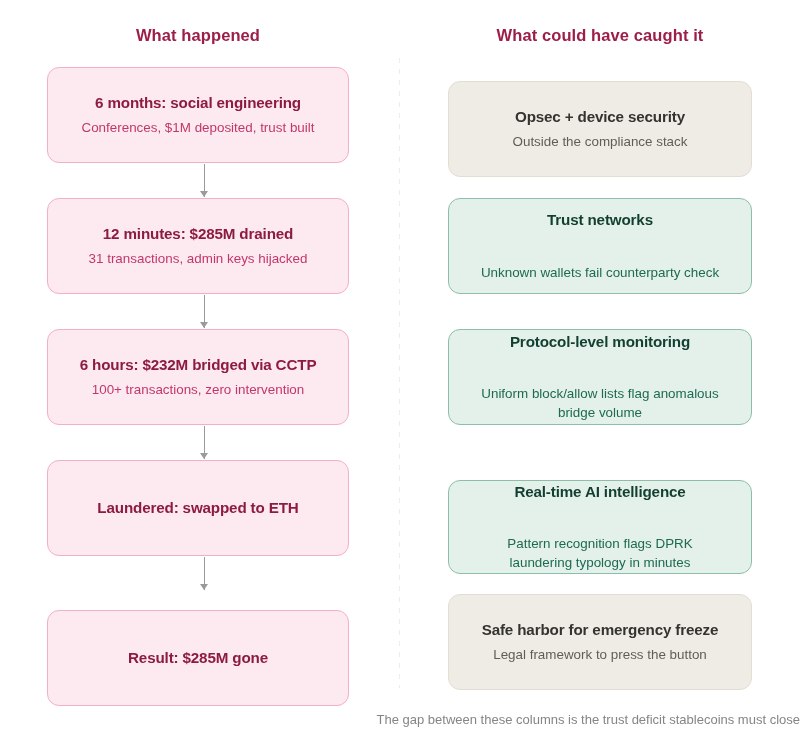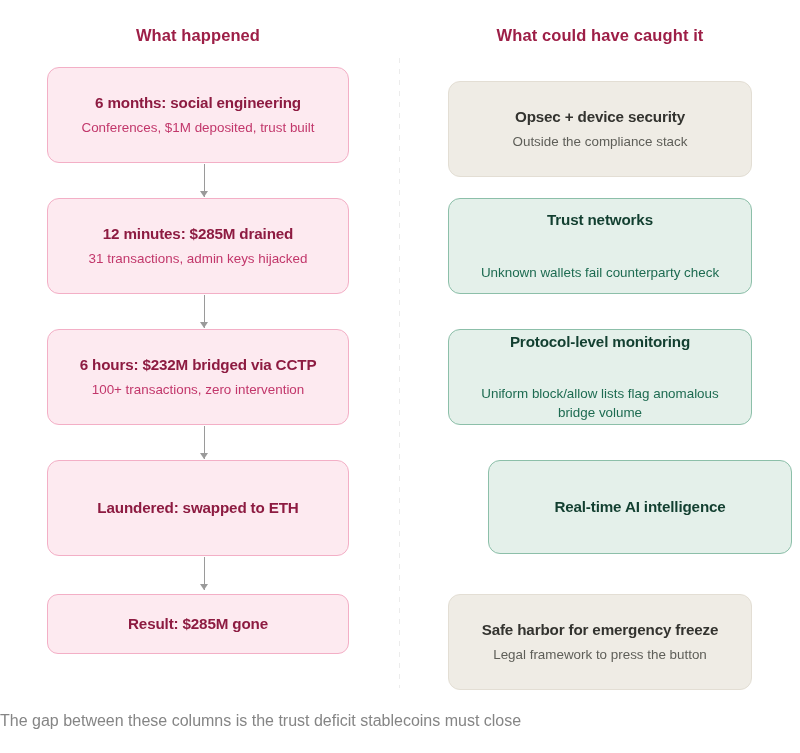--- a/index.html
+++ b/index.html
@@ -128,22 +128,22 @@
     border-right: 4.4px solid transparent;
     border-top: 6.5px solid #9a9a9a;
   }
 
   
   .footer {
     position: absolute;
     left: 0;
     top: 712px;
     width: 800px;
-    text-align: left;
-    font-size: 16px;
+    text-align: right;
+    font-size: 13px;
     color: #858585;
     font-weight: 400;
   }
 </style>
 </head>
 <body>
 
 <div class="board">
 
   <div class="divider"></div>
@@ -183,41 +183,42 @@
 
   <div class="card pink" style="top:460px;height:96px;">
     <div class="title">Laundered: swapped to ETH</div>
   </div>
 
   <div class="arrow" style="top:557px;height:33px;">
     <div class="shaft"></div>
     <div class="head"></div>
   </div>
 
-  <div class="card pink" style="top:594px;height:60px;border-radius:11px;">
+  <div class="card pink" style="top:610px;height:96px;">
     <div class="title">Result: $285M gone</div>
   </div>
 
   <div class="card beige" style="top:67px;height:96px;margin-top:14px;">
     <div class="title">Opsec + device security</div>
     <div class="sub">Outside the compliance stack</div>
   </div>
 
   <div class="card green" style="top:198px;height:96px;">
     <div class="title">Trust networks</div>
     <div class="sub">Unknown wallets fail counterparty check</div>
   </div>
 
   <div class="card green" style="top:329px;height:96px;">
     <div class="title">Protocol-level monitoring</div>
     <div class="sub" style="max-width:250px;">Uniform block/allow lists flag anomalous bridge volume</div>
   </div>
 
-  <div class="card green" style="top:460px;height:94px;margin-left:40px;">
+  <div class="card green" style="top:480px;height:94px;">
     <div class="title">Real-time AI intelligence</div>
+    <div class="sub" style="max-width:250px;">Pattern recognition flags DPRK laundering typology in minutes</div>
   </div>
 
   <div class="card beige" style="top:594px;height:96px;">
     <div class="title">Safe harbor for emergency freeze</div>
     <div class="sub">Legal framework to press the button</div>
   </div>
 
   <div class="footer">The gap between these columns is the trust deficit stablecoins must close</div>
 
 </div>

